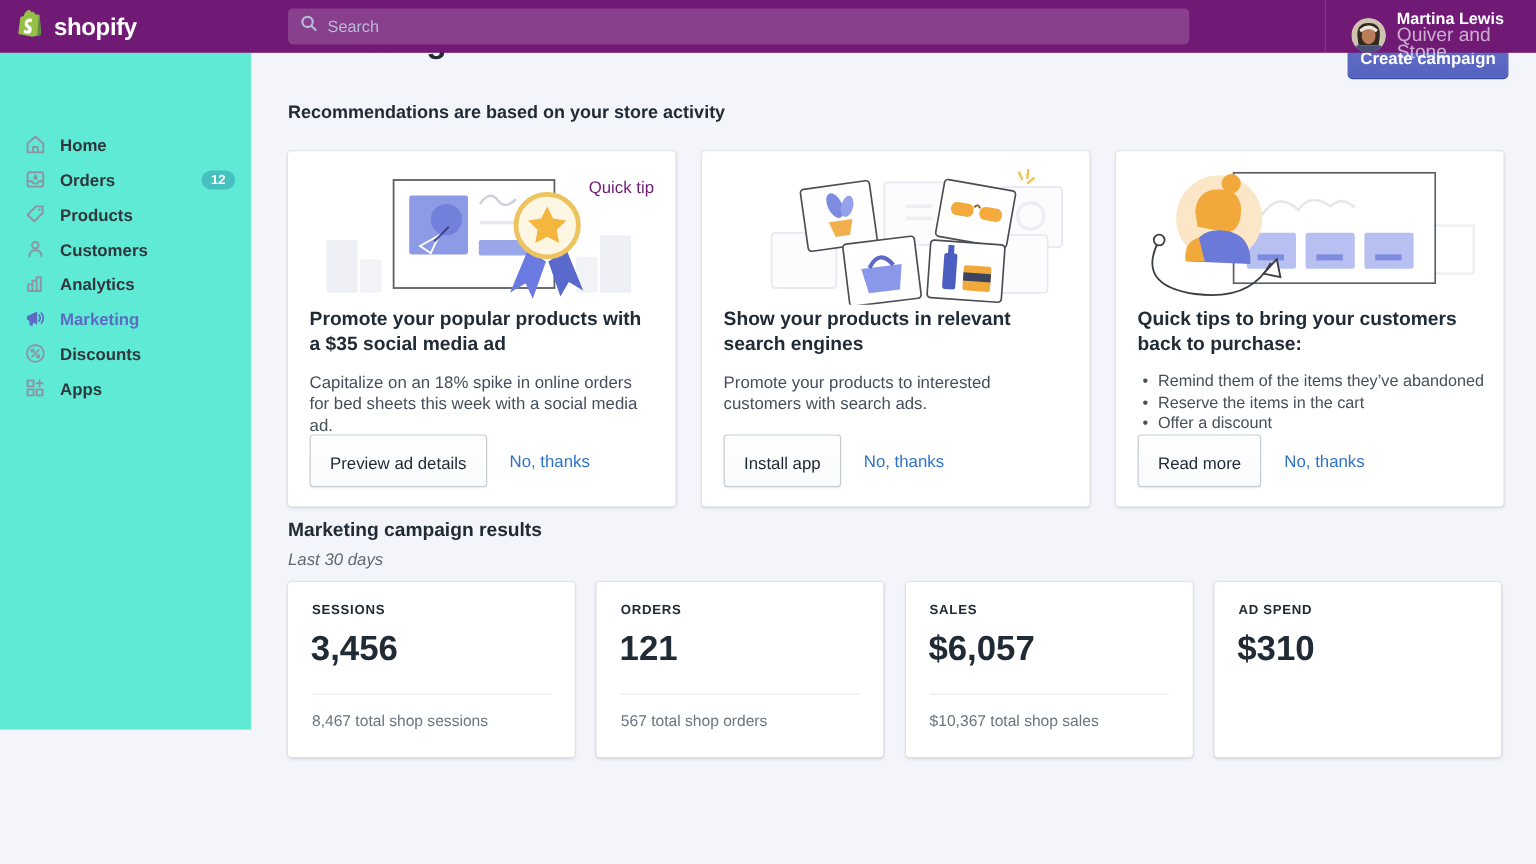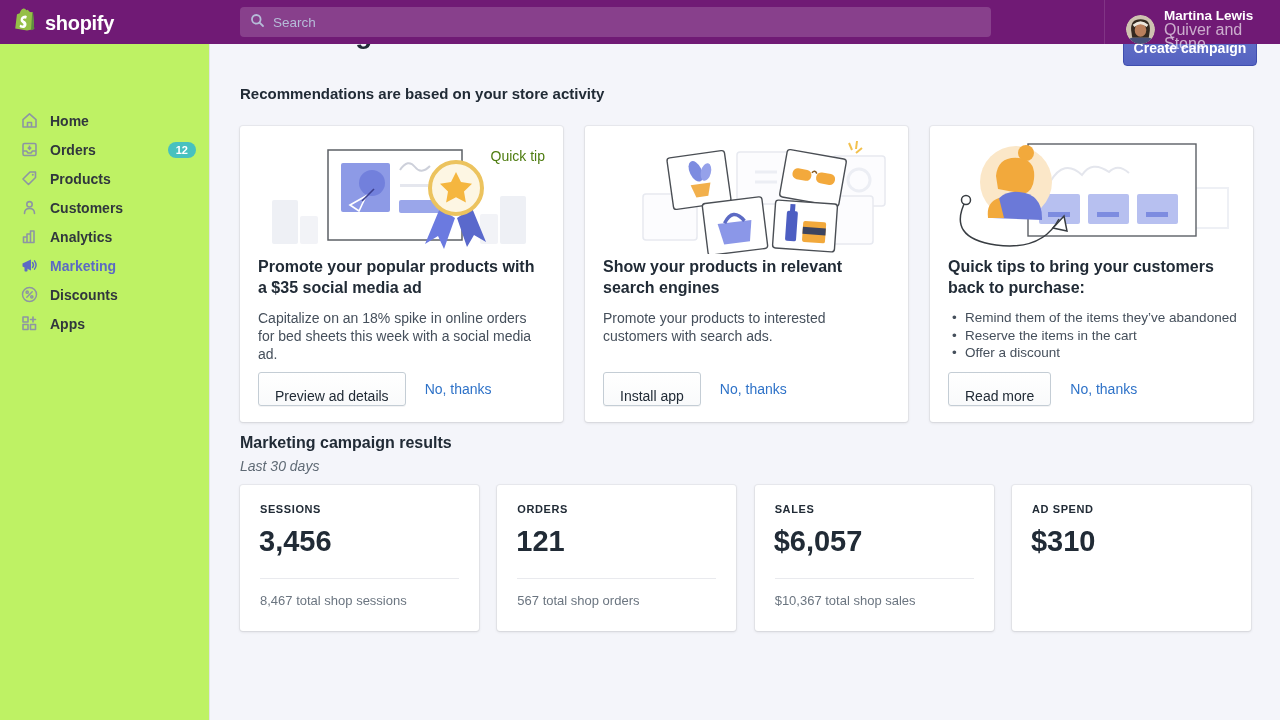--- a/index.html
+++ b/index.html
@@ -13,44 +13,44 @@
   .search-wrap { position:absolute; left:240px; top:7px; width:751px; height:30px; background:rgba(255,255,255,0.17); border-radius:4px; display:flex; align-items:center; padding:0 10px; }
   .search-wrap input { flex:1; background:transparent; border:none; outline:none; color:#fff; font-size:13.5px; font-family:"Liberation Sans", sans-serif; margin-left:8px; }
   .search-wrap input::placeholder { color:#b6bcd8; }
   .user-divider { position:absolute; left:1104px; top:0; width:1px; height:44px; background:rgba(255,255,255,0.12); }
   .user-wrap { position:absolute; left:1126px; top:8px; display:flex; gap:9px; align-items:center; cursor:pointer; }
   .avatar { width:29px; height:29px; border-radius:50%; overflow:hidden; flex:none; }
   .user-name { color:#fff; font-size:13.5px; font-weight:bold; line-height:15px; }
   .user-store { color:rgba(255,255,255,0.64); font-size:16px; line-height:14px; }
 
   
-  .sidebar { position:absolute; left:0; top:44px; width:210px; height:676px; background:#bef264; border-right:1px solid #e2e3e8; z-index:20; padding-top:62px; }
+  .sidebar { position:absolute; left:0; top:44px; width:210px; height:564px; background:#5eead4; border-right:1px solid #e2e3e8; z-index:20; padding-top:62px; }
   .nav-item { height:29px; display:flex; align-items:center; padding:0 13px 0 20px; cursor:pointer; font-size:14px; font-weight:bold; color:#31373d; }
   .nav-item .ico { width:19px; height:19px; margin-right:11px; display:flex; align-items:center; justify-content:center; flex:none; }
   .nav-item.active { color:#5c6ac4; }
   .nav-label { flex:1; }
   .nav-badge { background:#47c1bf; color:#fff; font-size:11px; font-weight:bold; padding:2px 8px; border-radius:10px; line-height:12px; }
 
   
   .main { position:absolute; left:210px; top:0; width:1070px; height:720px; background:#f4f5fa; z-index:1; }
   .page-title { position:absolute; left:30px; top:20px; font-size:28px; font-weight:bold; line-height:28px; color:#212b36; }
   .create-btn { position:absolute; left:913px; top:30px; width:134px; height:36px; background:linear-gradient(#6371c7,#5563c1); color:#fff; font-size:14px; font-weight:bold; border:1px solid #3f4eae; border-radius:4px; cursor:pointer; font-family:"Liberation Sans", sans-serif; }
   .rec-heading { position:absolute; left:30px; top:85px; font-size:15px; font-weight:bold; color:#212b36; }
 
   .cards-row { position:absolute; left:30px; top:126px; width:1013px; display:flex; justify-content:space-between; }
   .rec-card { position:relative; width:323px; height:296px; background:#fff; border-radius:3px; box-shadow:0 0 0 1px rgba(63,63,68,0.05), 0 1px 3px 0 rgba(63,63,68,0.15); }
-  .quick-tip { position:absolute; top:22px; right:18px; color:#4d7c0f; font-size:14px; cursor:pointer; text-decoration:none; z-index:2; }
+  .quick-tip { position:absolute; top:22px; right:18px; color:#701a75; font-size:14px; cursor:pointer; text-decoration:none; z-index:2; }
   .illus { position:absolute; top:12px; left:0; width:100%; display:flex; justify-content:center; }
   .rec-title { position:absolute; top:130px; left:18px; right:18px; font-size:16px; font-weight:bold; line-height:21px; color:#212b36; }
   .rec-body { position:absolute; top:183px; left:18px; right:18px; font-size:14px; line-height:18px; color:#454f5b; }
   .rec-bullets { position:absolute; top:183px; left:22px; right:12px; list-style:none; font-size:13.5px; line-height:17.6px; color:#454f5b; }
   .rec-bullets li { padding-left:13px; position:relative; }
   .rec-bullets li::before { content:"•"; position:absolute; left:0; color:#454f5b; }
   .card-actions { position:absolute; left:18px; bottom:16px; display:flex; align-items:center; gap:19px; }
-  .btn-default { height:34px; padding:15px 16px; background:linear-gradient(#ffffff,#f9fafb); border:1px solid #c4cdd5; border-radius:3px; box-shadow:0 1px 0 rgba(22,29,37,0.05); font-size:14px; color:#212b36; cursor:pointer; font-family:"Liberation Sans", sans-serif; }
+  .btn-default { height:44px; padding:15px 16px; background:linear-gradient(#ffffff,#f9fafb); border:1px solid #c4cdd5; border-radius:3px; box-shadow:0 1px 0 rgba(22,29,37,0.05); font-size:14px; color:#212b36; cursor:pointer; font-family:"Liberation Sans", sans-serif; }
   .link-dismiss { color:#2e72c8; font-size:14px; cursor:pointer; text-decoration:none; }
 
   .results-heading { position:absolute; left:30px; top:434px; font-size:16px; font-weight:bold; color:#212b36; }
   .results-sub { position:absolute; left:30px; top:458px; font-size:14px; color:#5f6a75;font-style:italic; }
 
   .stats-row { position:absolute; left:30px; top:485px; width:1011px; display:flex; justify-content:space-between; }
   .stat-card { position:relative; width:239px; height:146px; background:#fff; border-radius:3px; box-shadow:0 0 0 1px rgba(63,63,68,0.05), 0 1px 3px 0 rgba(63,63,68,0.15); }
   .stat-label { position:absolute; top:18px; left:20px; font-size:11px; font-weight:bold; letter-spacing:0.6px; color:#212b36; }
   .stat-value { position:absolute; top:40px; left:19px; font-size:29px; font-weight:bold; color:#212b36; }
   .stat-divider { position:absolute; top:93px; left:20px; right:20px; height:1px; background:#e9eaee; }

